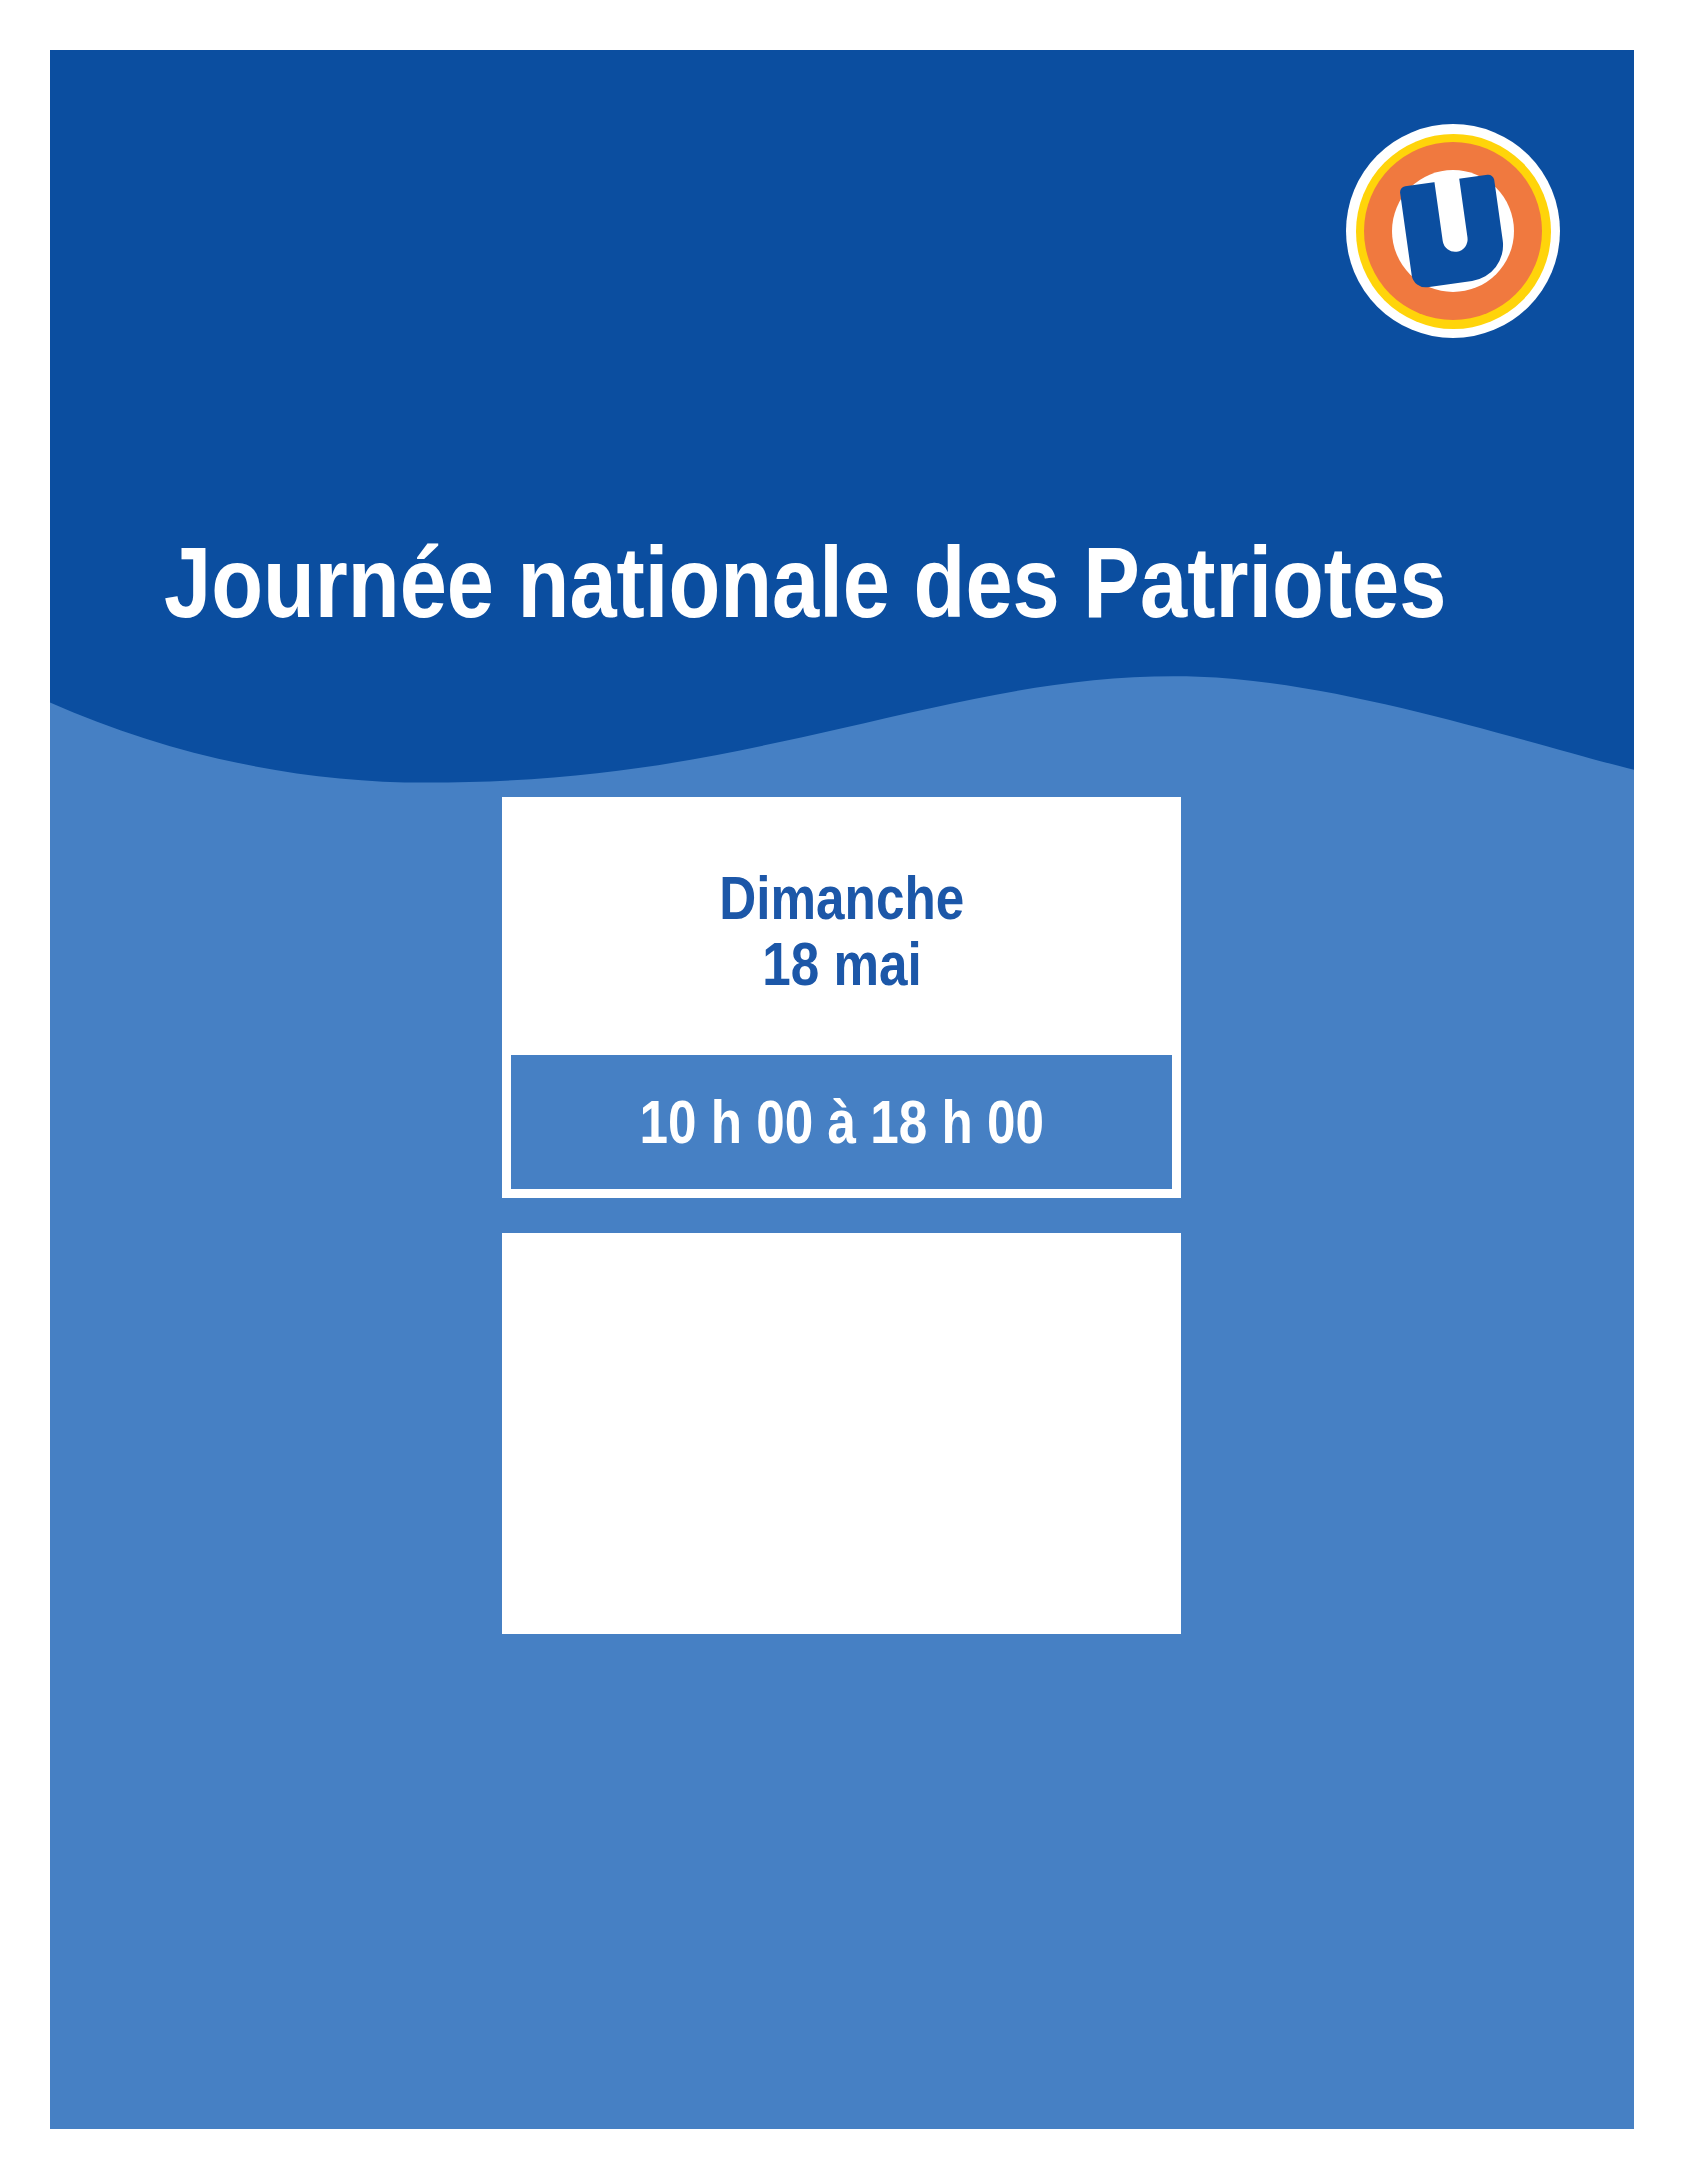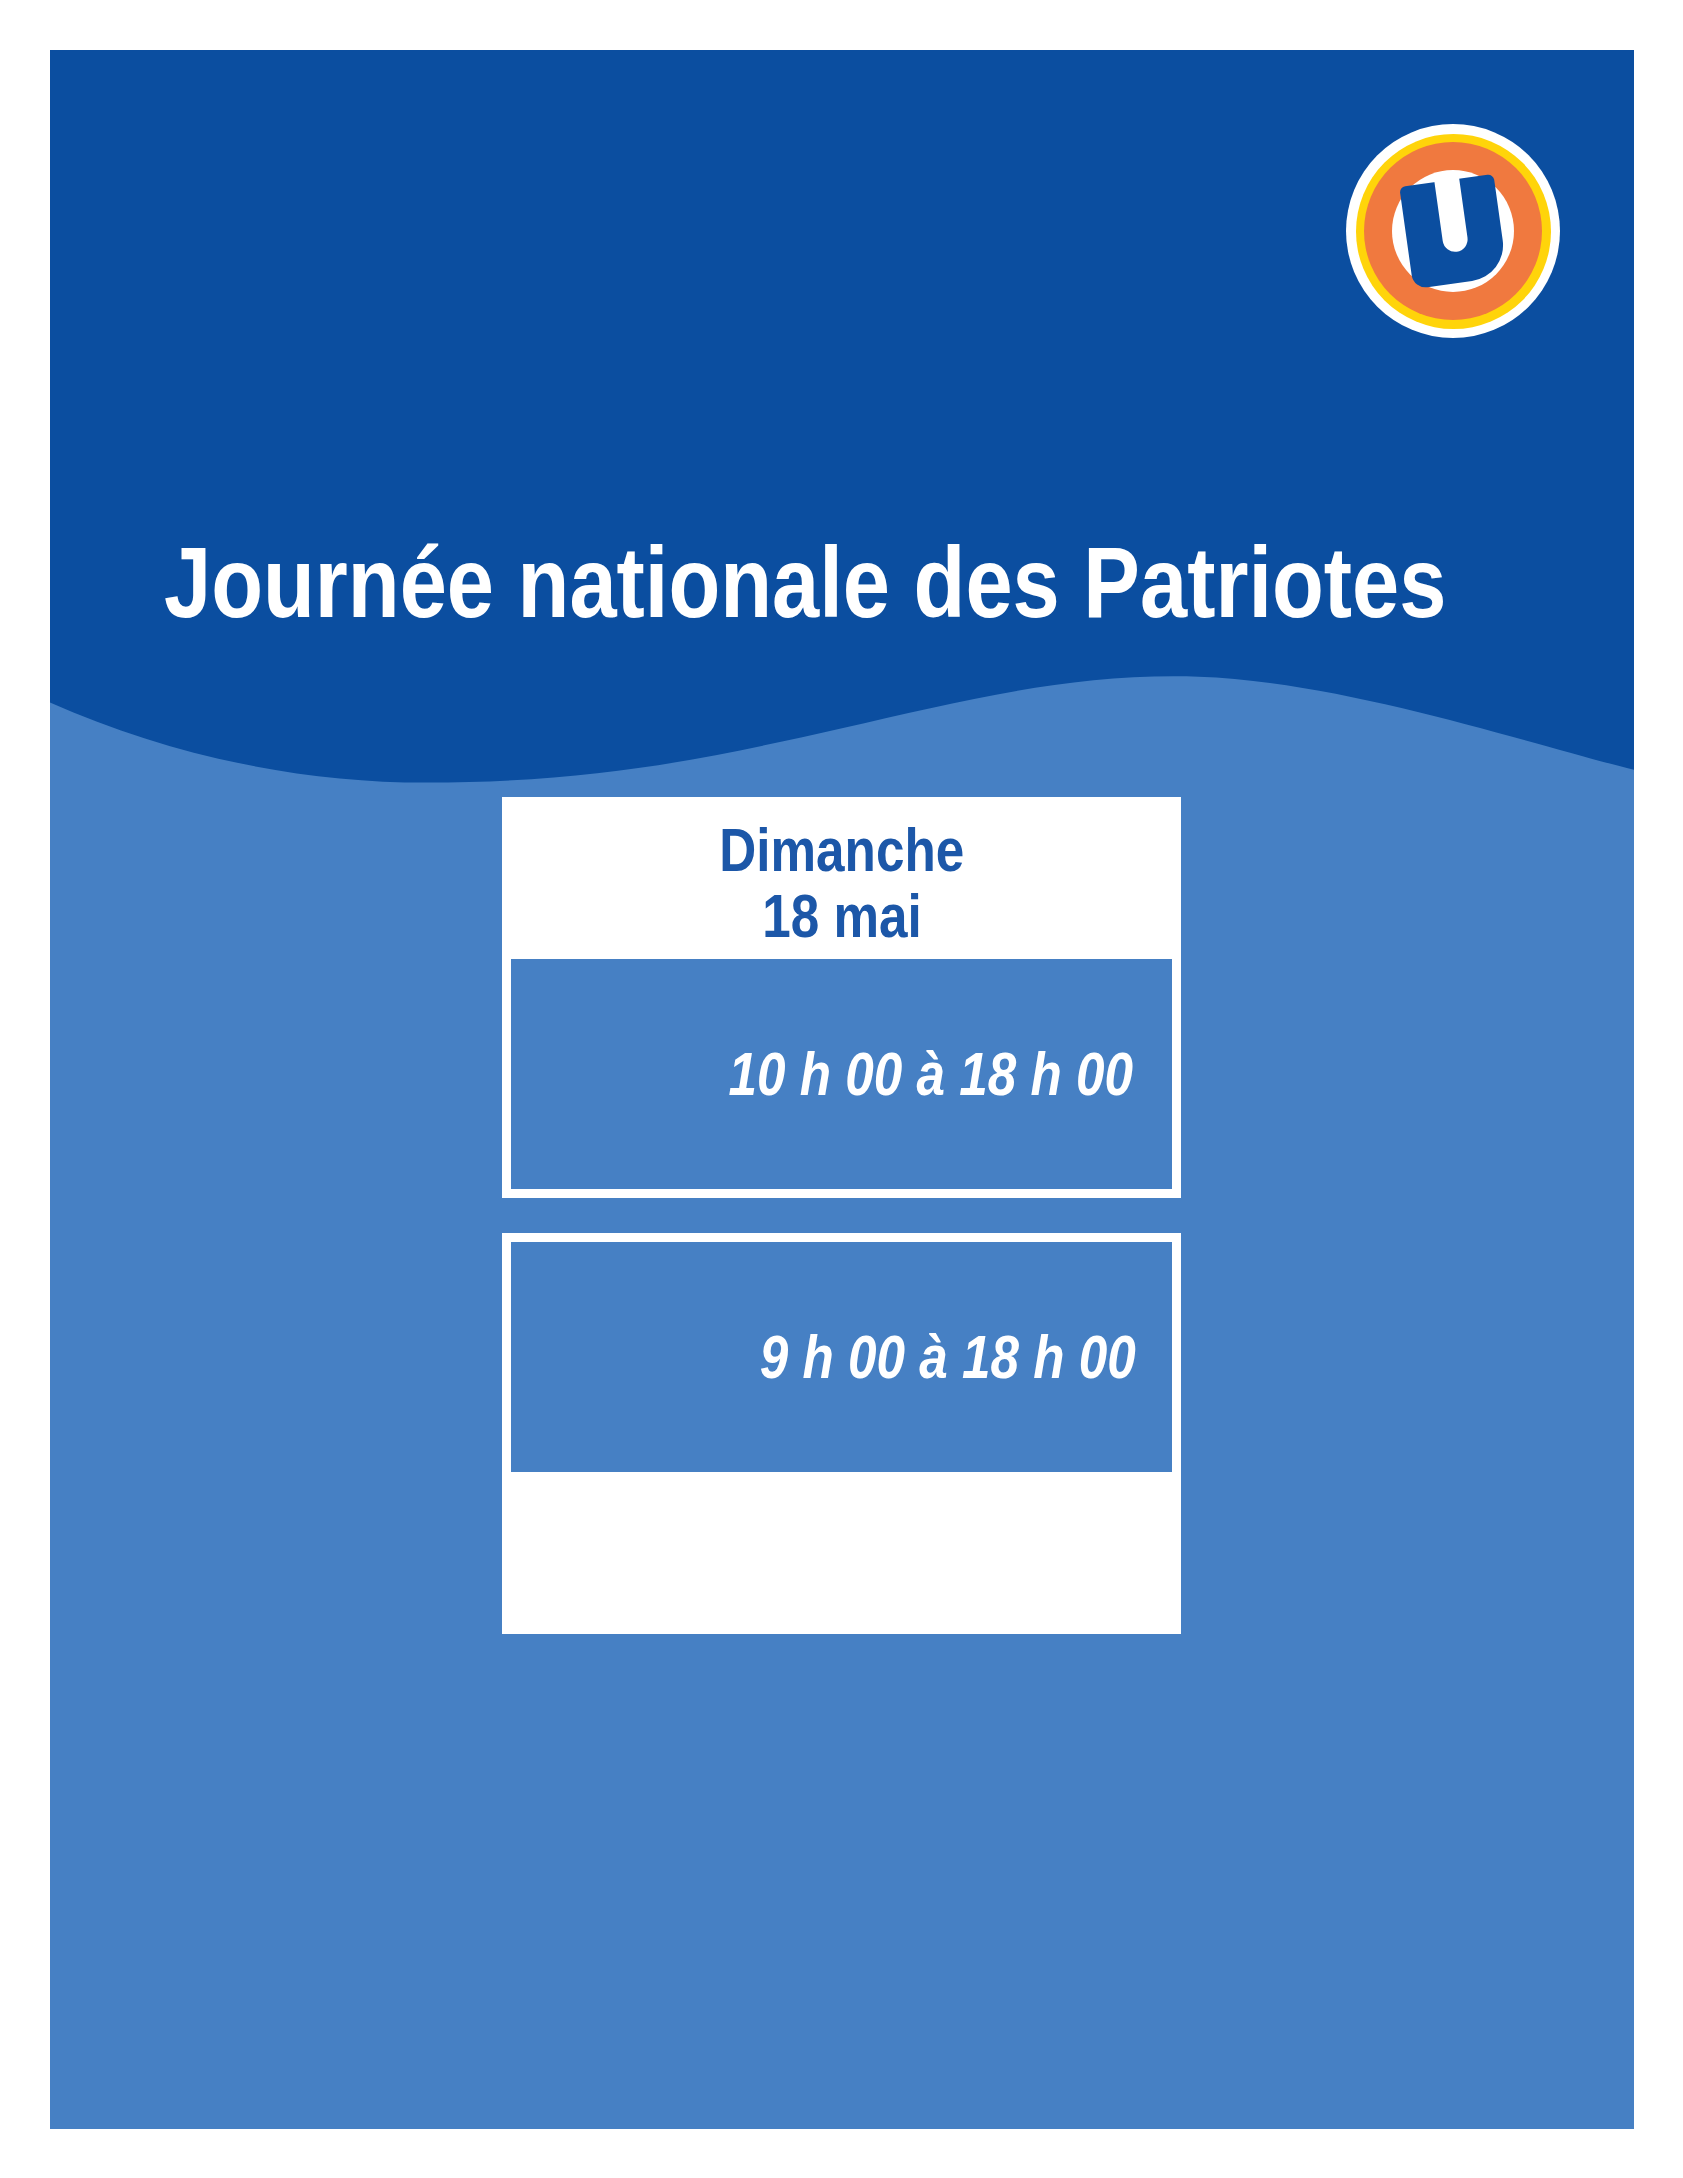--- a/index.html
+++ b/index.html
@@ -123,26 +123,25 @@
   .day-line{
     font-weight:bold;
     font-size:61px;
     line-height:66px;
     color:var(--day-text-blue);
     white-space:nowrap;
     transform:scaleX(0.84);
     transform-origin:center;
   }
   .hours-band{
-    height:230px;
+    height:134px;
     background:var(--wave-blue);
     display:flex;
     align-items:center;
-    justify-content:flex-end;
-    font-style:italic;
+    justify-content:center;
   }
   .hours-label{
     font-weight:bold;
     font-size:61px;
     line-height:1;
     color:var(--hours-text);
     white-space:nowrap;
     transform:scaleX(0.84);
     transform-origin:center;
   }
@@ -180,20 +179,17 @@
     <div class="card-top">
       <div class="day-line">Dimanche</div>
       <div class="day-line">18 mai</div>
     </div>
     <div class="hours-band">
       <div class="hours-label">10 h 00 à 18 h 00</div>
     </div>
   </div>
 
   <div class="card card-2">
-    <div class="hours-band">
-      <div class="hours-label">9 h 00 à 18 h 00</div>
-    </div>
   </div>
 
 
 </div>
 
 
 </body></html>

